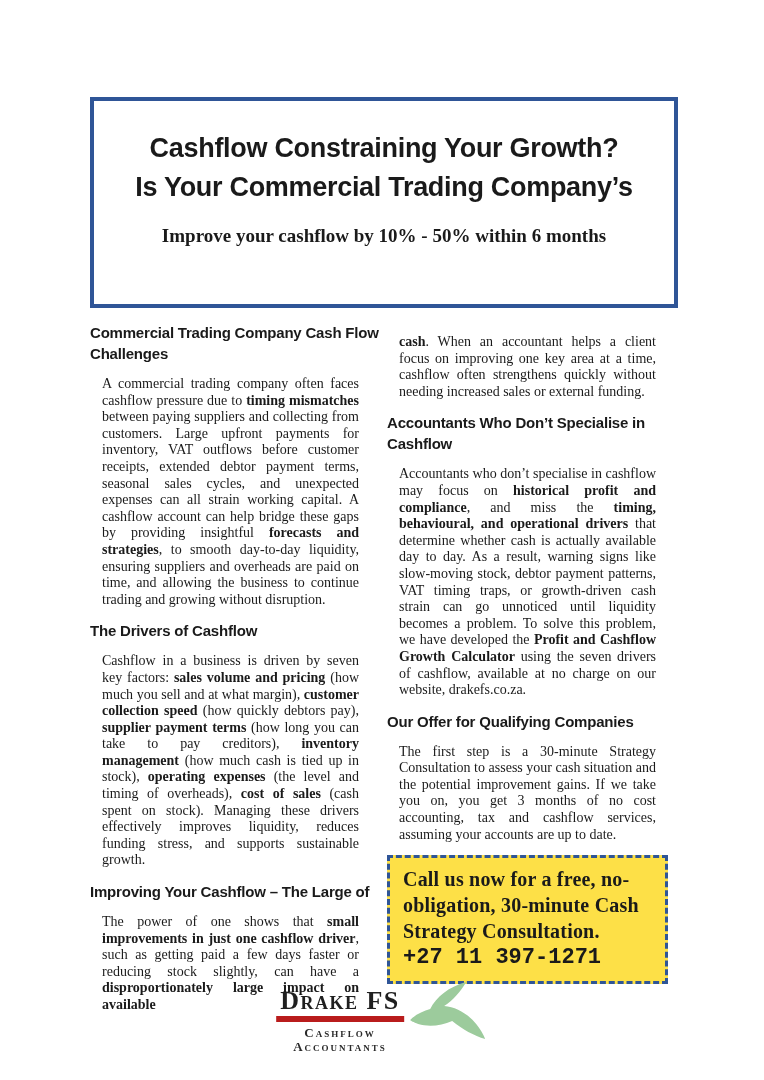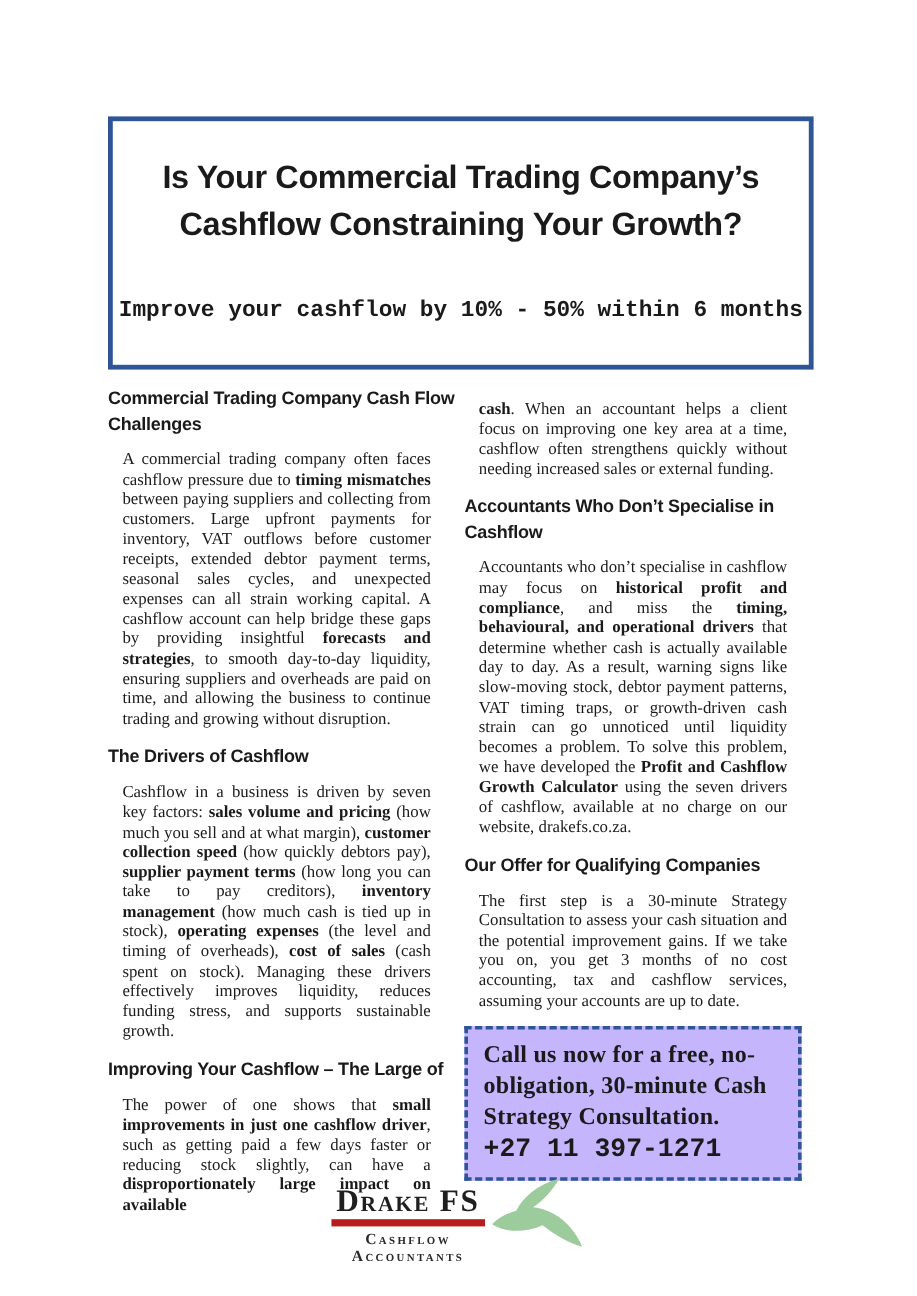--- a/index.html
+++ b/index.html
@@ -19,22 +19,22 @@
   
   .header-box{
     position:absolute;left:90px;top:97px;width:588px;height:211px;
     border:4px solid var(--accent);background:#fff;text-align:center;
   }
   .title{
     font-family:"Liberation Sans", sans-serif;font-weight:bold;
     font-size:27px;line-height:39px;margin-top:28px;letter-spacing:-0.3px;
   }
   .subtitle{
-    font-family:Liberation Mono, monospace;font-weight:bold;
-    font-size:19px;line-height:22px;margin-top:40px;
+    font-family:Liberation Serif, serif;font-weight:bold;
+    font-size:19px;line-height:22px;margin-top:18px;
   }
   
   .columns{
     position:absolute;left:90px;top:322px;width:588px;
     display:flex;gap:16px;
   }
   .col{width:281px;}
   .section-heading{
     font-family:"Liberation Sans", sans-serif;font-weight:bold;
     font-size:15px;line-height:21px;margin:10px 0 3px;
@@ -42,21 +42,21 @@
   }
   .col .section-heading:first-child{margin-top:0;}
   .body-para{
     margin:12px;font-size:14px;line-height:16.6px;
     text-align:justify;text-justify:inter-word;
   }
   .body-para .b{font-weight:bold;}
   
   .call-box{
     margin-top:12px;border:3px dashed var(--accent);
-    padding:8px 13px 10px;background:#c4b5fd;
+    padding:8px 13px 10px;background:#fde047;
   }
   .call-line{
     font-family:"Liberation Serif", serif;font-weight:bold;
     font-size:20px;line-height:26px;letter-spacing:0.2px;
   }
   .call-phone{
     font-family:Liberation Mono, monospace;font-weight:bold;
     font-size:22px;line-height:27px;
   }
   
@@ -81,22 +81,22 @@
     width:80px;height:64px;margin:-8px 0 0 4px;color:var(--bird);
   }
 </style>
 </head>
 <body>
 
 <div class="page">
 
   <div class="header-box">
     <div class="title">
+      <div>Cashflow Constraining Your Growth?</div>
       <div>Is Your Commercial Trading Company’s</div>
-      <div>Cashflow Constraining Your Growth?</div>
     </div>
     <div class="subtitle">Improve your cashflow by 10% - 50% within 6 months</div>
   </div>
 
   <div class="columns">
     <div class="col" id="col-left">
         <div class="section-heading">
           <div>Commercial Trading Company Cash Flow</div>
           <div>Challenges</div>
         </div>

